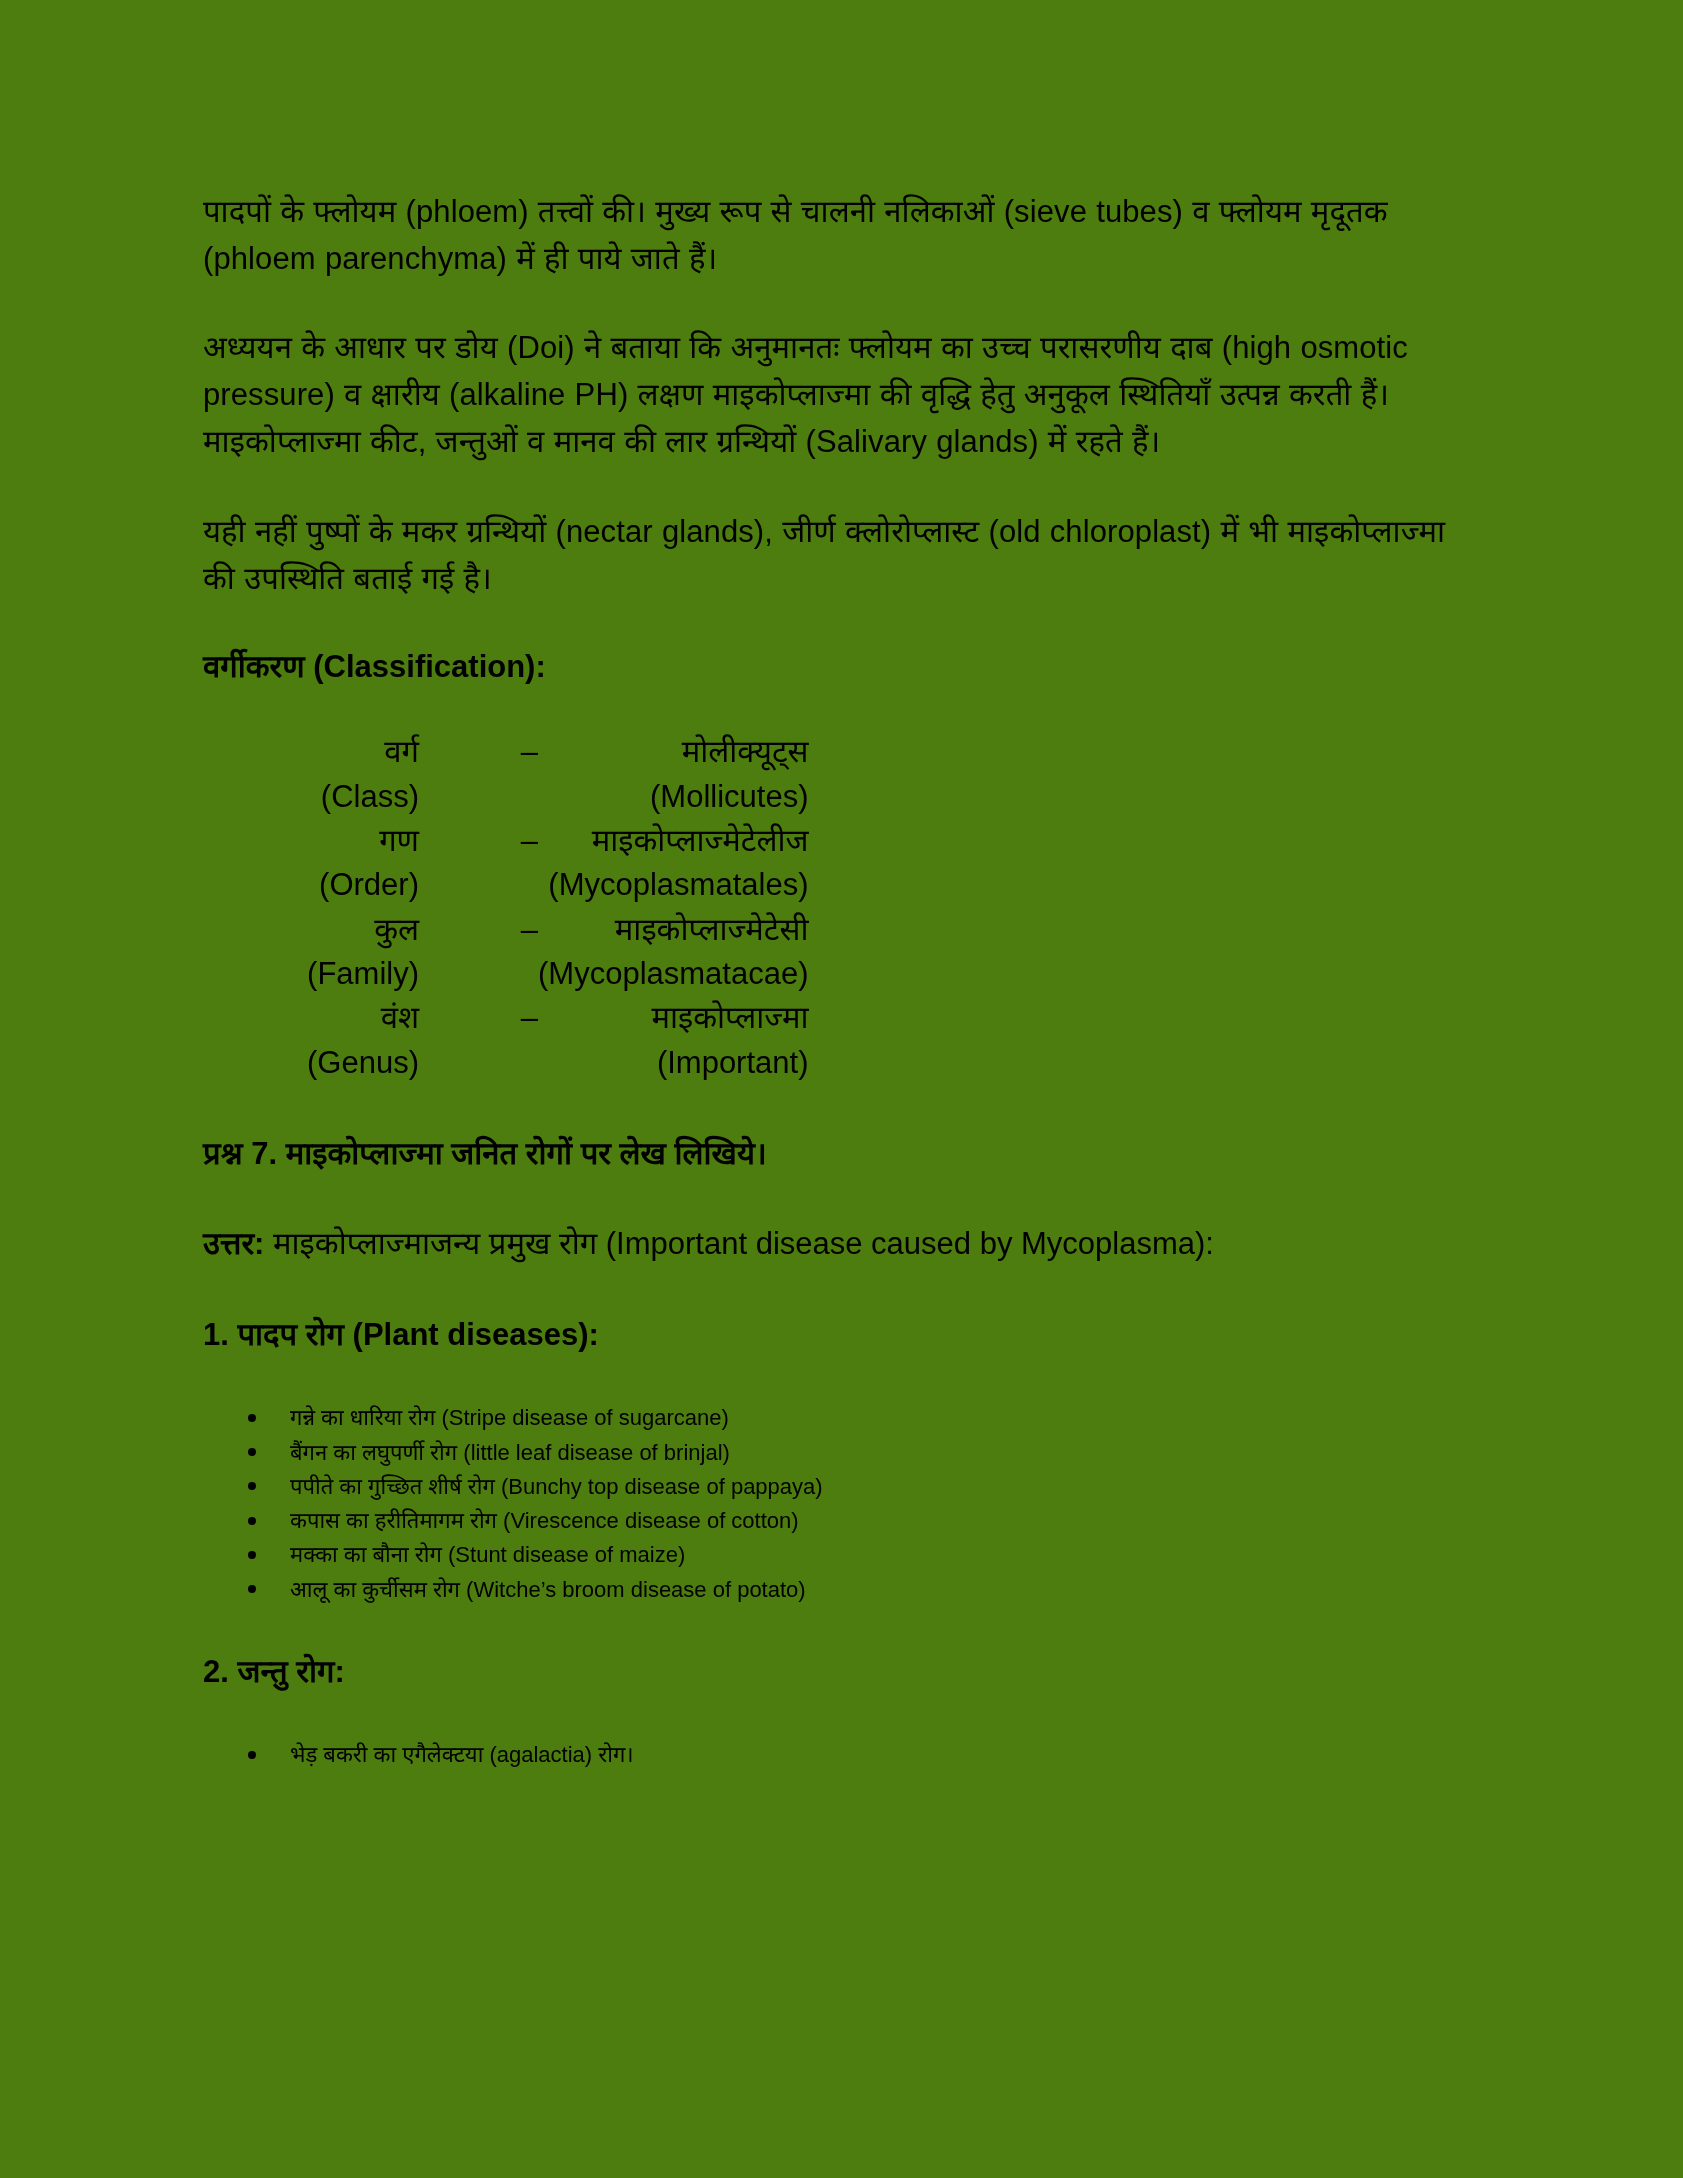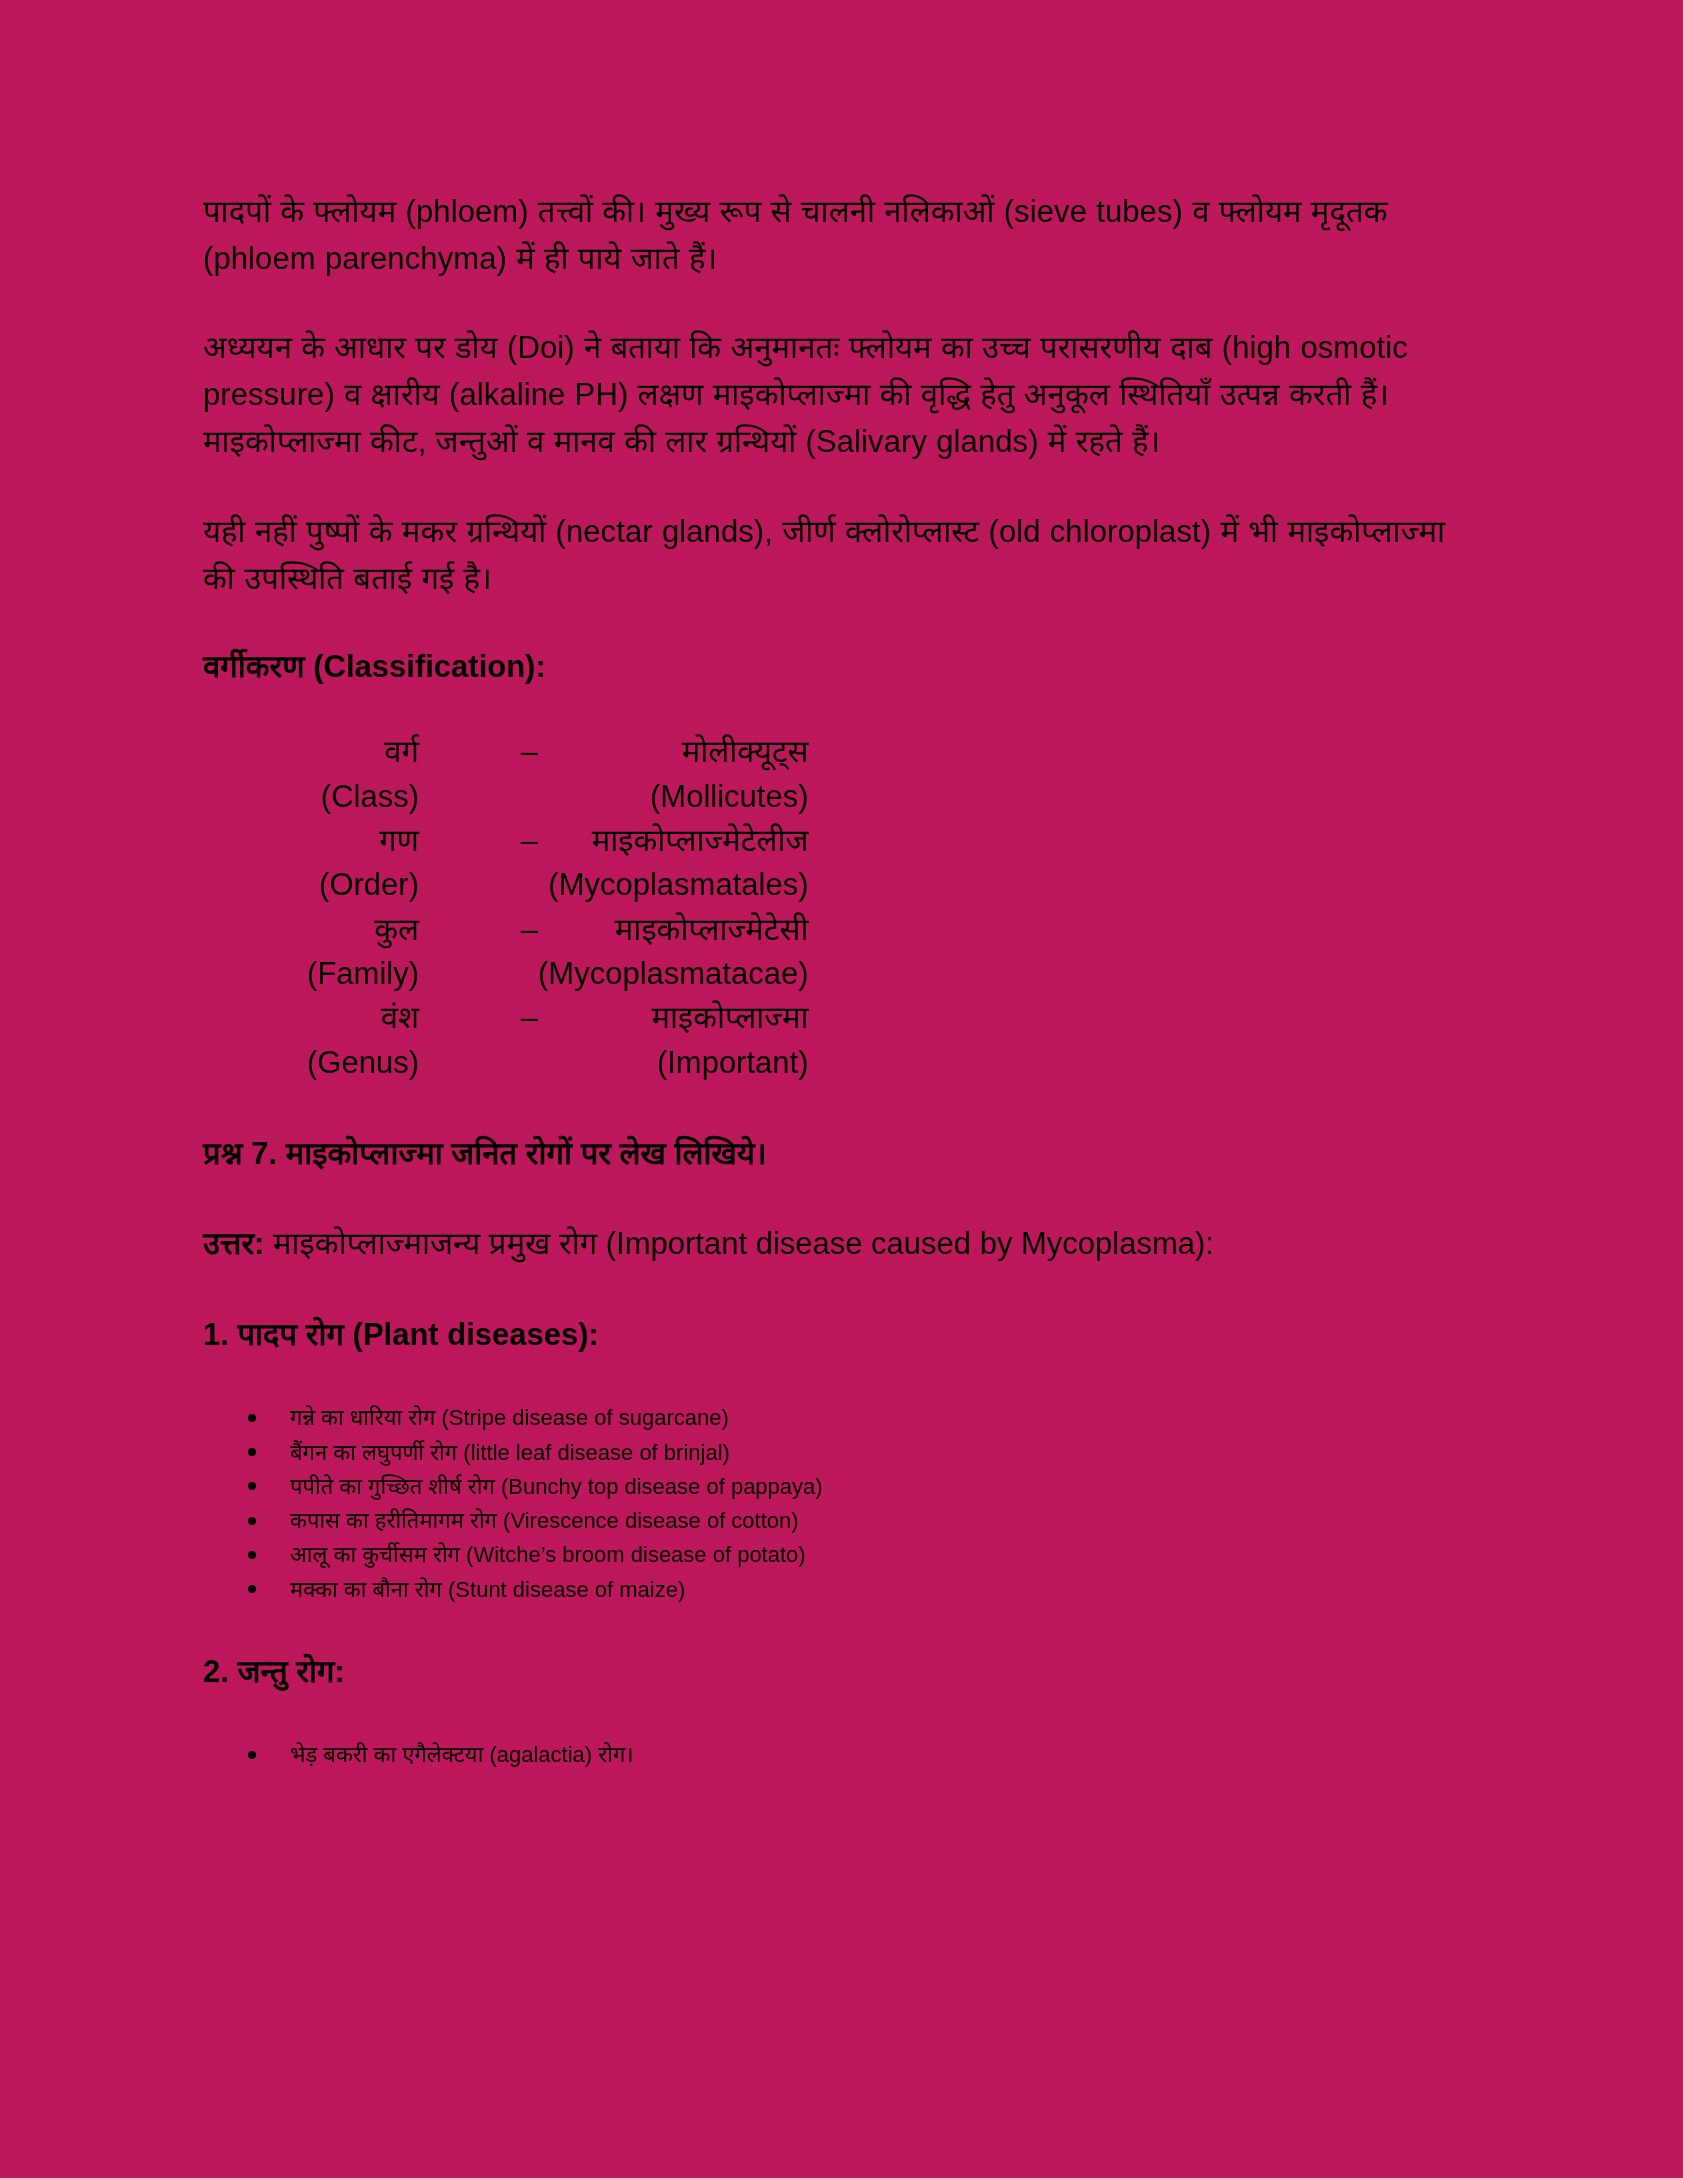--- a/index.html
+++ b/index.html
@@ -8,21 +8,21 @@
     background: #ffffff;
   }
   body {
     font-family: "Liberation Sans", "DejaVu Sans", sans-serif;
     color: #000000;
   }
   .page {
     position: relative;
     width: 1683px;
     height: 2178px;
-    background: #be185d;
+    background: #4d7c0f;
     box-sizing: border-box;
     padding: 188px 0 0 0;
     overflow: hidden;
   }
   .content {
     width: 1277px;
     margin: 0 auto;
     padding: 0 0 0 0;
   }
   p.para {
@@ -175,22 +175,22 @@
 
     <div class="answer-line"><span class="lead">उत्तर:</span><span> माइकोप्लाज्माजन्य प्रमुख रोग (Important disease caused by Mycoplasma):</span></div>
 
     <div class="sub-heading">1. पादप रोग (Plant diseases):</div>
 
     <ul class="bullets">
       <li><span class="dot"></span><span>गन्ने का धारिया रोग (Stripe disease of sugarcane)</span></li>
       <li><span class="dot"></span><span>बैंगन का लघुपर्णी रोग (little leaf disease of brinjal)</span></li>
       <li><span class="dot"></span><span>पपीते का गुच्छित शीर्ष रोग (Bunchy top disease of pappaya)</span></li>
       <li><span class="dot"></span><span>कपास का हरीतिमागम रोग (Virescence disease of cotton)</span></li>
+      <li><span class="dot"></span><span>मक्का का बौना रोग (Stunt disease of maize)</span></li>
       <li><span class="dot"></span><span>आलू का कुर्चीसम रोग (Witche’s broom disease of potato)</span></li>
-      <li><span class="dot"></span><span>मक्का का बौना रोग (Stunt disease of maize)</span></li>
     </ul>
 
     <div class="sub-heading">2. जन्तु रोग:</div>
 
 
     <ul class="bullets">
       <li><span class="dot"></span><span>भेड़ बकरी का एगैलेक्टया (agalactia) रोग।</span></li>
     </ul>
 
   </div>

